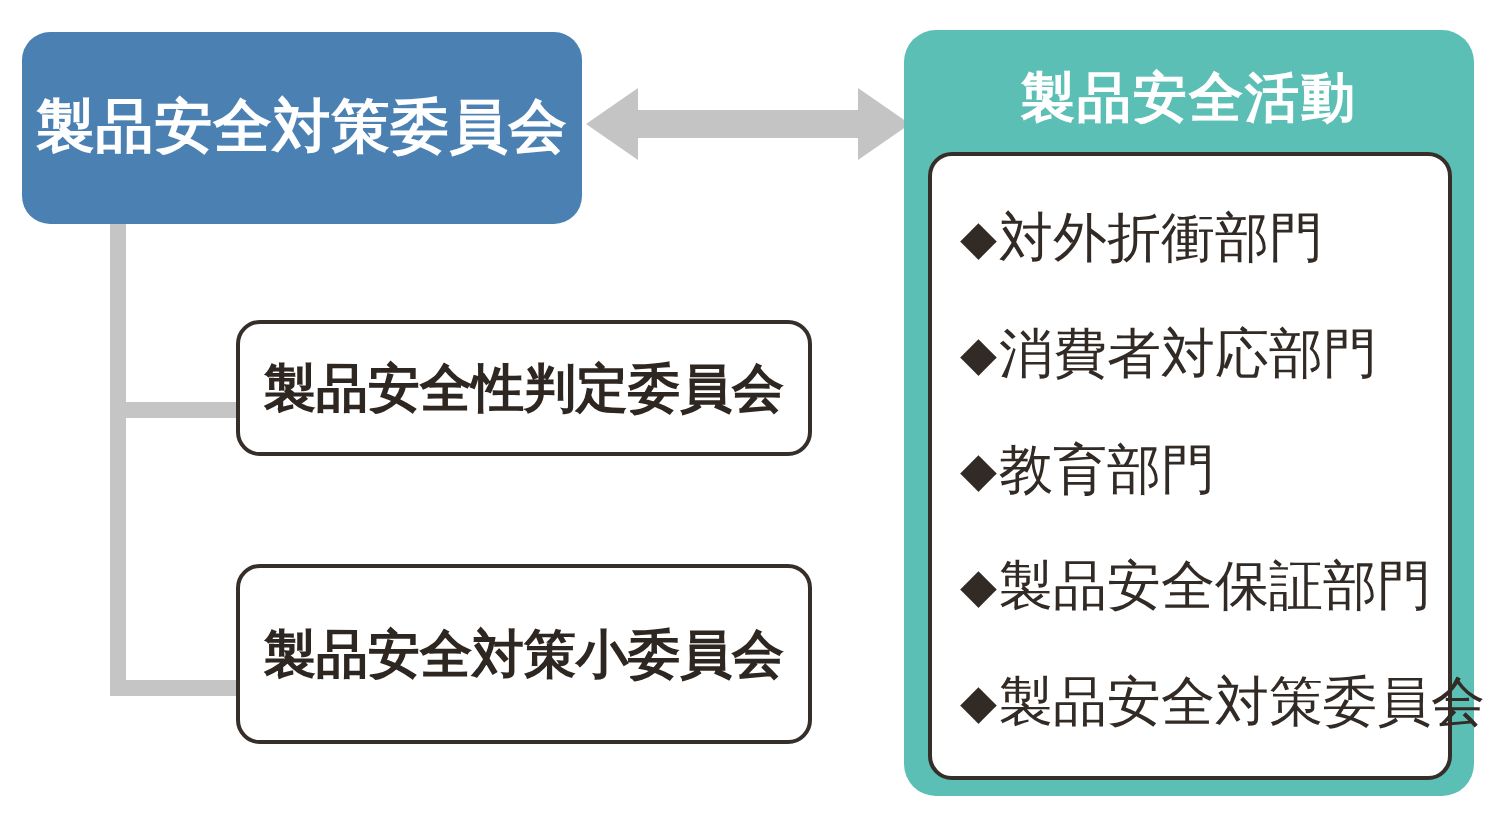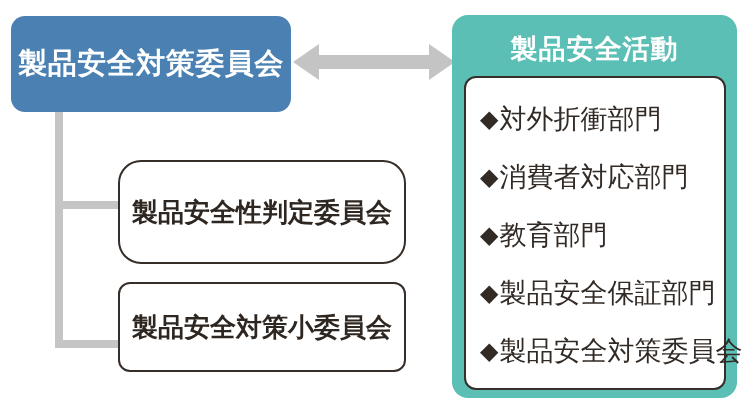--- a/index.html
+++ b/index.html
@@ -103,21 +103,21 @@
     display: flex;
     align-items: center;
     justify-content: center;
   }
   .sub-box .label {
     color: #2E2620;
     font-size: 26px;
     font-weight: 700;
     white-space: nowrap;
   }
-  .sub-box.sub1 { top: 160px; height: 104px; border-radius: 23px; }
+  .sub-box.sub1 { top: 160px; height: 68px; }
   .sub-box.sub2 { top: 282px; height: 90px; }
 
   
   .connector {
     position: absolute;
     background: #C5C5C5;
   }
   .trunk   { left: 55px; top: 112px; width: 8px;  height: 236px; }
   .branch1 { left: 55px; top: 201px; width: 64px; height: 8px; }
   .branch2 { left: 55px; top: 340px; width: 64px; height: 8px; }

